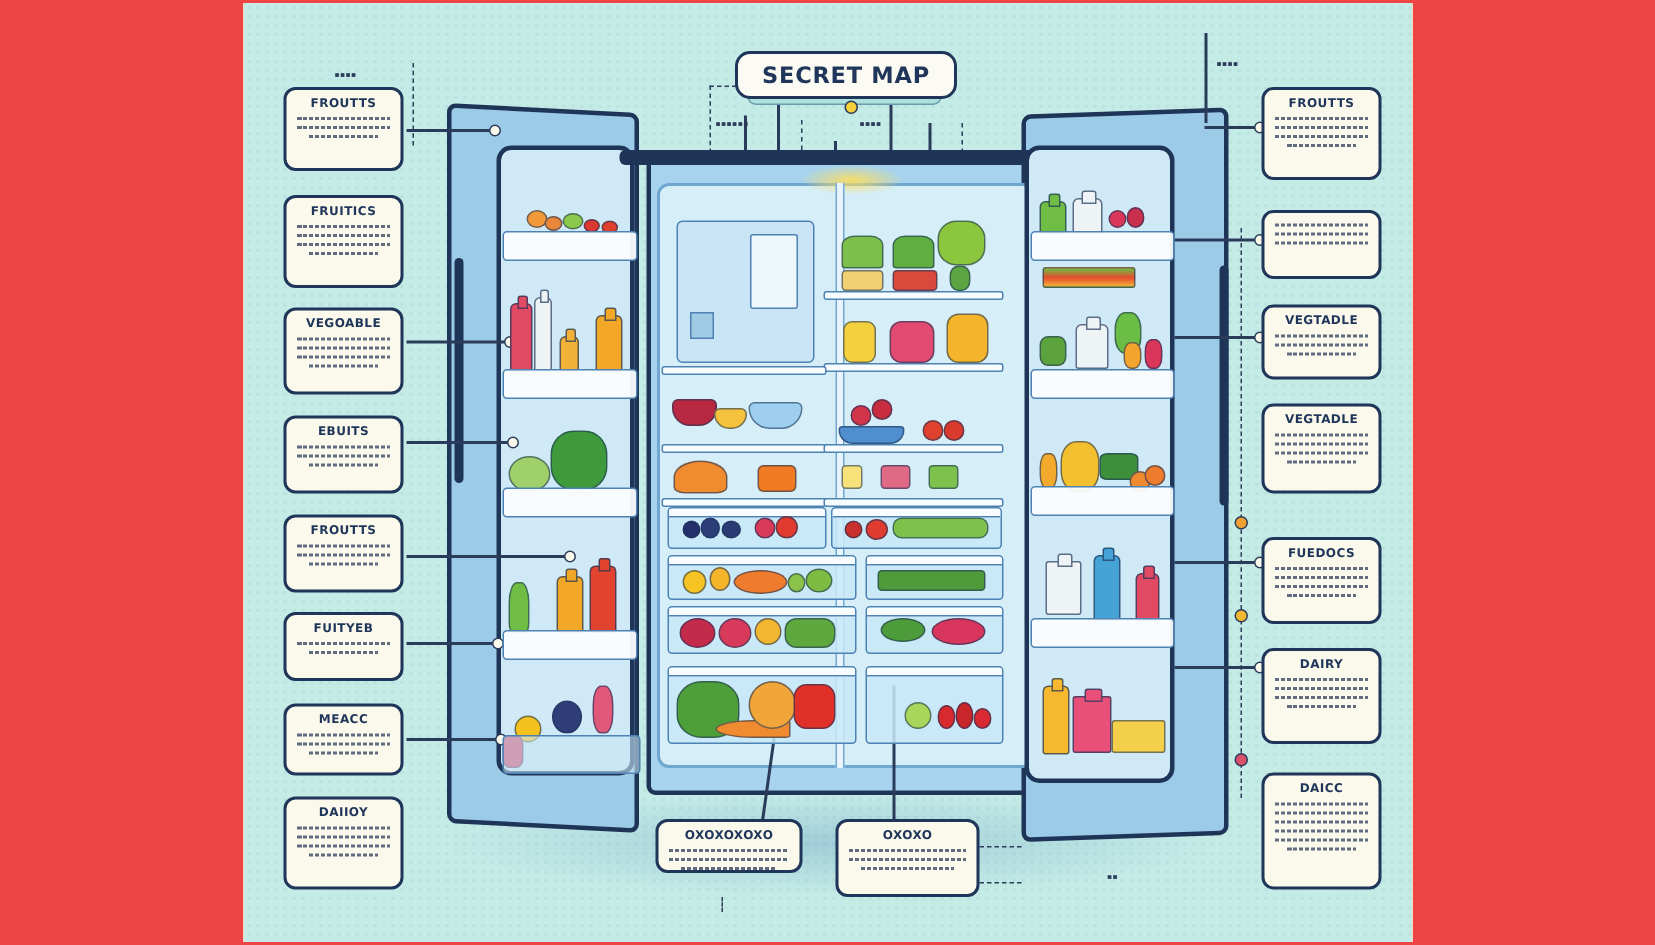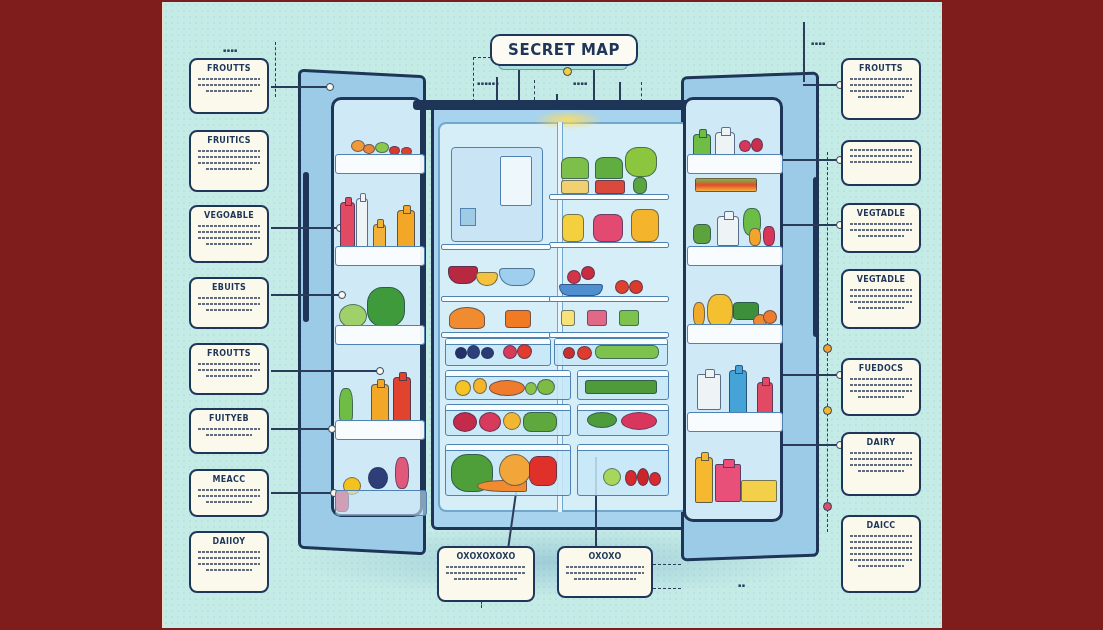--- a/index.html
+++ b/index.html
@@ -1,17 +1,17 @@
 <!DOCTYPE html>
 <html><head>
 <meta charset="utf-8">
 <style>
   * { box-sizing: border-box; margin: 0; padding: 0; }
   html, body { width: 1103px; height: 630px; overflow: hidden; background: #bc9b7a; font-family: "DejaVu Sans", sans-serif; }
-  #stage { position: relative; width: 1103px; height: 630px; background: #7f1d1d; }
+  #stage { position: relative; width: 1103px; height: 630px; background: #ef4444; }
   #panel { position: absolute; left: 162px; top: 2px; width: 780px; height: 626px; background: #c5ebe6; border-left: 1px solid #e8dcc8; border-right: 1px solid #e8dcc8; overflow: hidden; }
   .dot-grid { position: absolute; left: 0; top: 0; right: 0; bottom: 0; background-image: radial-gradient(rgba(60,120,140,0.08) 1px, transparent 1px); background-size: 6px 6px; }
   .title-box { position: absolute; left: 327px; top: 32px; width: 148px; height: 32px; background: #fbfbf3; border: 2px solid #1f3559; border-radius: 10px; display: flex; align-items: center; justify-content: center; font-weight: bold; font-size: 15px; color: #1f3559; letter-spacing: 0.5px; z-index: 5; }
   .title-shadow { position: absolute; left: 335px; top: 56px; width: 130px; height: 12px; background: #ace0dd; border: 1px solid #6a9bb0; border-top: none; border-radius: 0 0 6px 6px; z-index: 4; }
   .label-box { position: absolute; width: 80px; background: #fbf9ec; border: 2px solid #1f3559; border-radius: 8px; padding: 3px 5px 4px; z-index: 6; }
   .label-box .lt { font-size: 8px; font-weight: bold; color: #1f3559; text-align: center; letter-spacing: 0.3px; line-height: 11px; }
   .label-box .ll { height: 2px; margin: 4px 2px 0; background: repeating-linear-gradient(90deg, #2d3c5c 0 3px, transparent 3px 4px); opacity: 0.75; }
   .label-box .ll.short { margin-left: 10px; margin-right: 10px; }
   .connector { position: absolute; height: 1.5px; background: #2b3c5a; z-index: 5; }
   .connector::after { content: ""; position: absolute; right: -3px; top: -3px; width: 6px; height: 6px; border-radius: 50%; border: 1px solid #2b3c5a; background: #fbf9ec; }
@@ -334,21 +334,21 @@
         <div class="ll"></div>
         <div class="ll"></div>
         <div class="ll short"></div>
     </div>
 
     <div class="dash-v" style="left:664px;top:150px;height:380px;"></div>
     <div class="marker" style="left:660px;top:342px;background:#f0a030;"></div>
     <div class="marker" style="left:660px;top:404px;background:#f0b830;"></div>
     <div class="marker" style="left:660px;top:500px;background:#d9506a;"></div>
 
-    <div class="label-box" style="left:274px;top:544px;width:98px;height:56px;">
+    <div class="label-box" style="left:274px;top:544px;width:98px;height:36px;">
       <div class="lt">OXOXOXOXO</div>
       <div class="ll"></div>
         <div class="ll"></div>
         <div class="ll short"></div>
     </div>
     <div class="vline" style="left:350px;top:465px;height:80px;transform:rotate(8deg);"></div>
     <div class="dash-v" style="left:318px;top:596px;height:10px;"></div>
 
     <div class="label-box" style="left:394px;top:544px;width:96px;height:52px;">
       <div class="lt">OXOXO</div>

